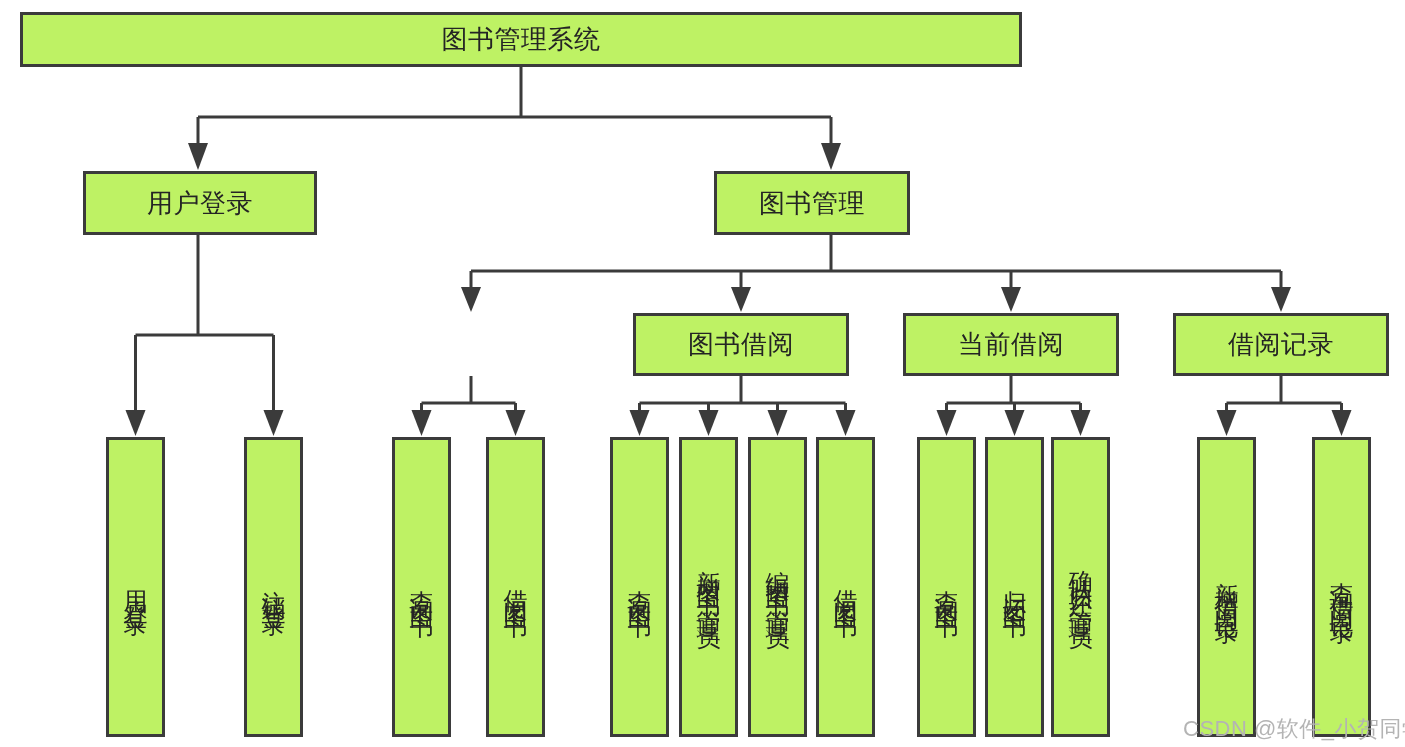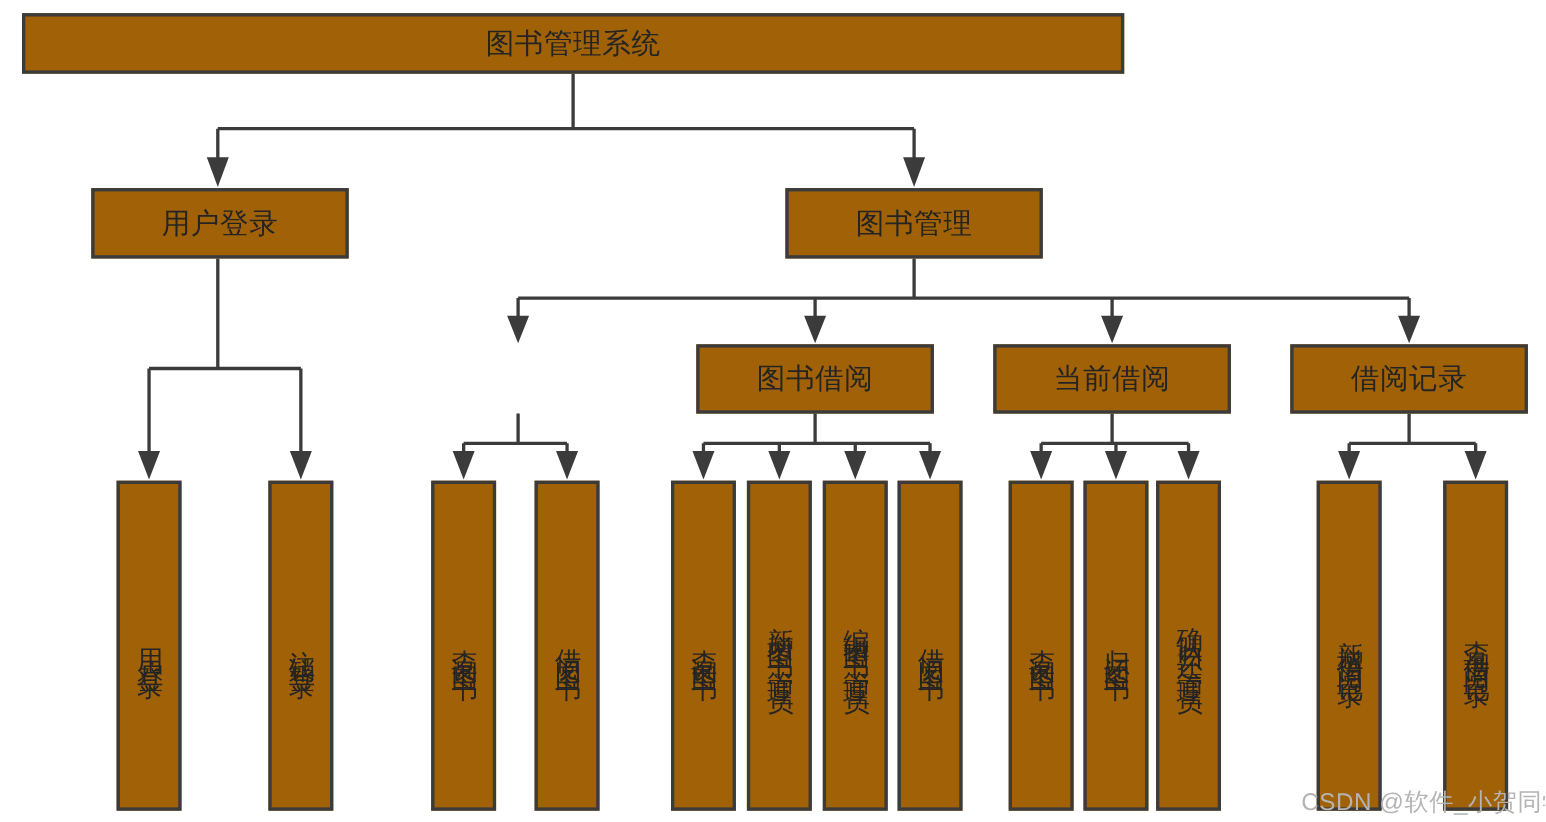--- a/index.html
+++ b/index.html
@@ -17,21 +17,21 @@
     font-family: "Liberation Sans", sans-serif;
     overflow: hidden;
   }
   .wires { position: absolute; left: 0; top: 0; }
   .wires path { stroke: var(--line); stroke-width: 3; fill: none; }
   .wires polygon { fill: var(--line); stroke: none; }
   .node {
     position: absolute;
     box-sizing: border-box;
     border: 3px solid var(--line);
-    background: #a16207;
+    background: #bef264;
     display: flex;
     align-items: center;
     justify-content: center;
     color: var(--text);
   }
   .h-node { font-size: 26px; letter-spacing: 0.5px; white-space: nowrap; }
   .v-node span {
     writing-mode: vertical-lr;
     text-orientation: mixed;
     font-size: 24px;
@@ -91,21 +91,21 @@
     <polygon points="1331.5,410 1351.5,410 1341.5,436"></polygon>
   </svg>
 
   <div class="node h-node" style="left:20px; top:12px; width:1002px; height:55px">
     <span>图书管理系统</span>
   </div>
 
   <div class="node h-node" style="left:83px; top:171px; width:234px; height:64px">
     <span>用户登录</span>
   </div>
-  <div class="node h-node" style="left:714px; top:171px; width:234px; height:64px">
+  <div class="node h-node" style="left:714px; top:171px; width:196px; height:64px">
     <span>图书管理</span>
   </div>
 
   <div class="node h-node" style="left:633px; top:313px; width:216px; height:63px">
     <span>图书借阅</span>
   </div>
   <div class="node h-node" style="left:903px; top:313px; width:216px; height:63px">
     <span>当前借阅</span>
   </div>
   <div class="node h-node" style="left:1173px; top:313px; width:216px; height:63px">

